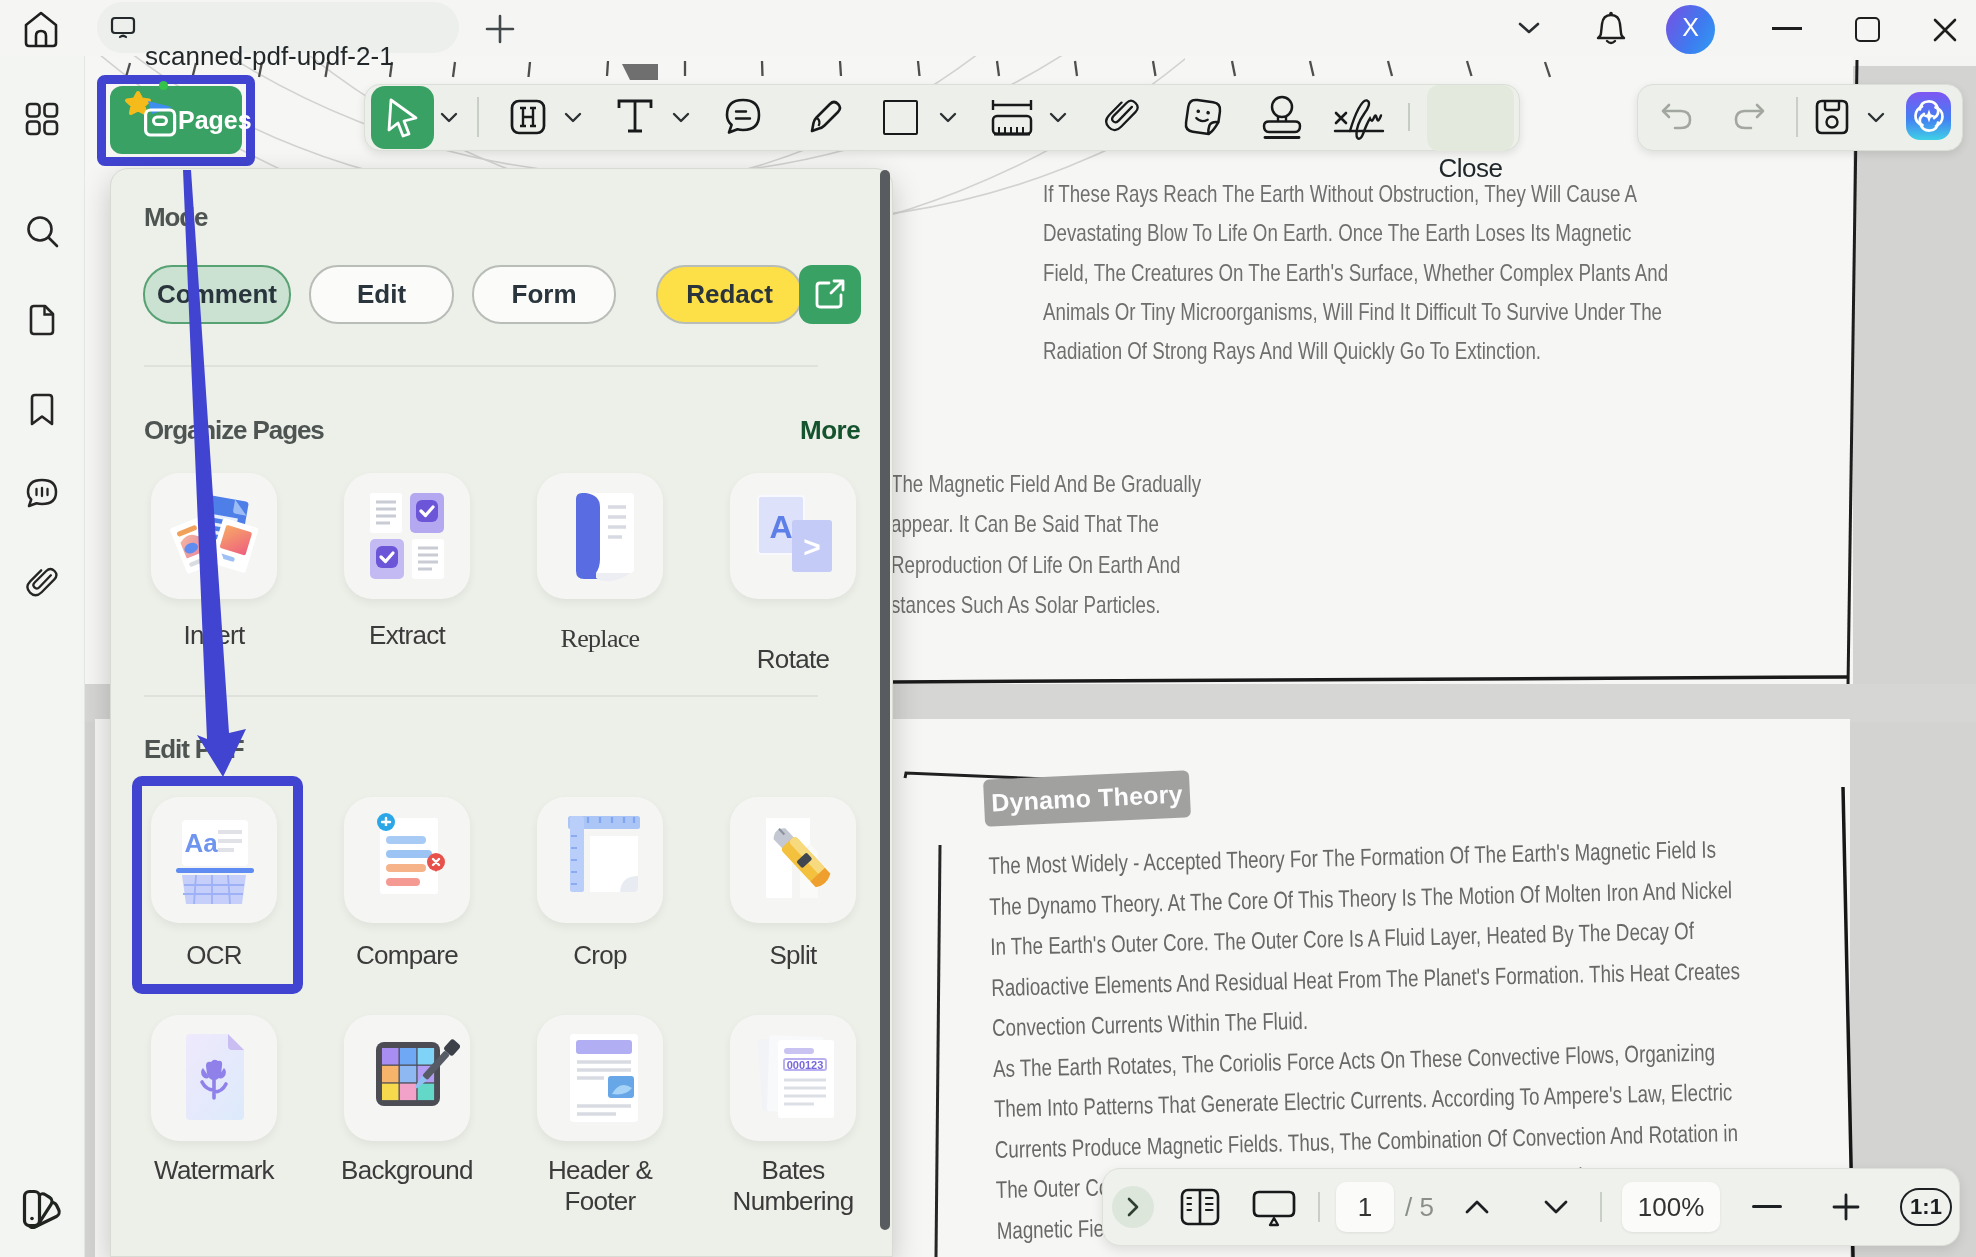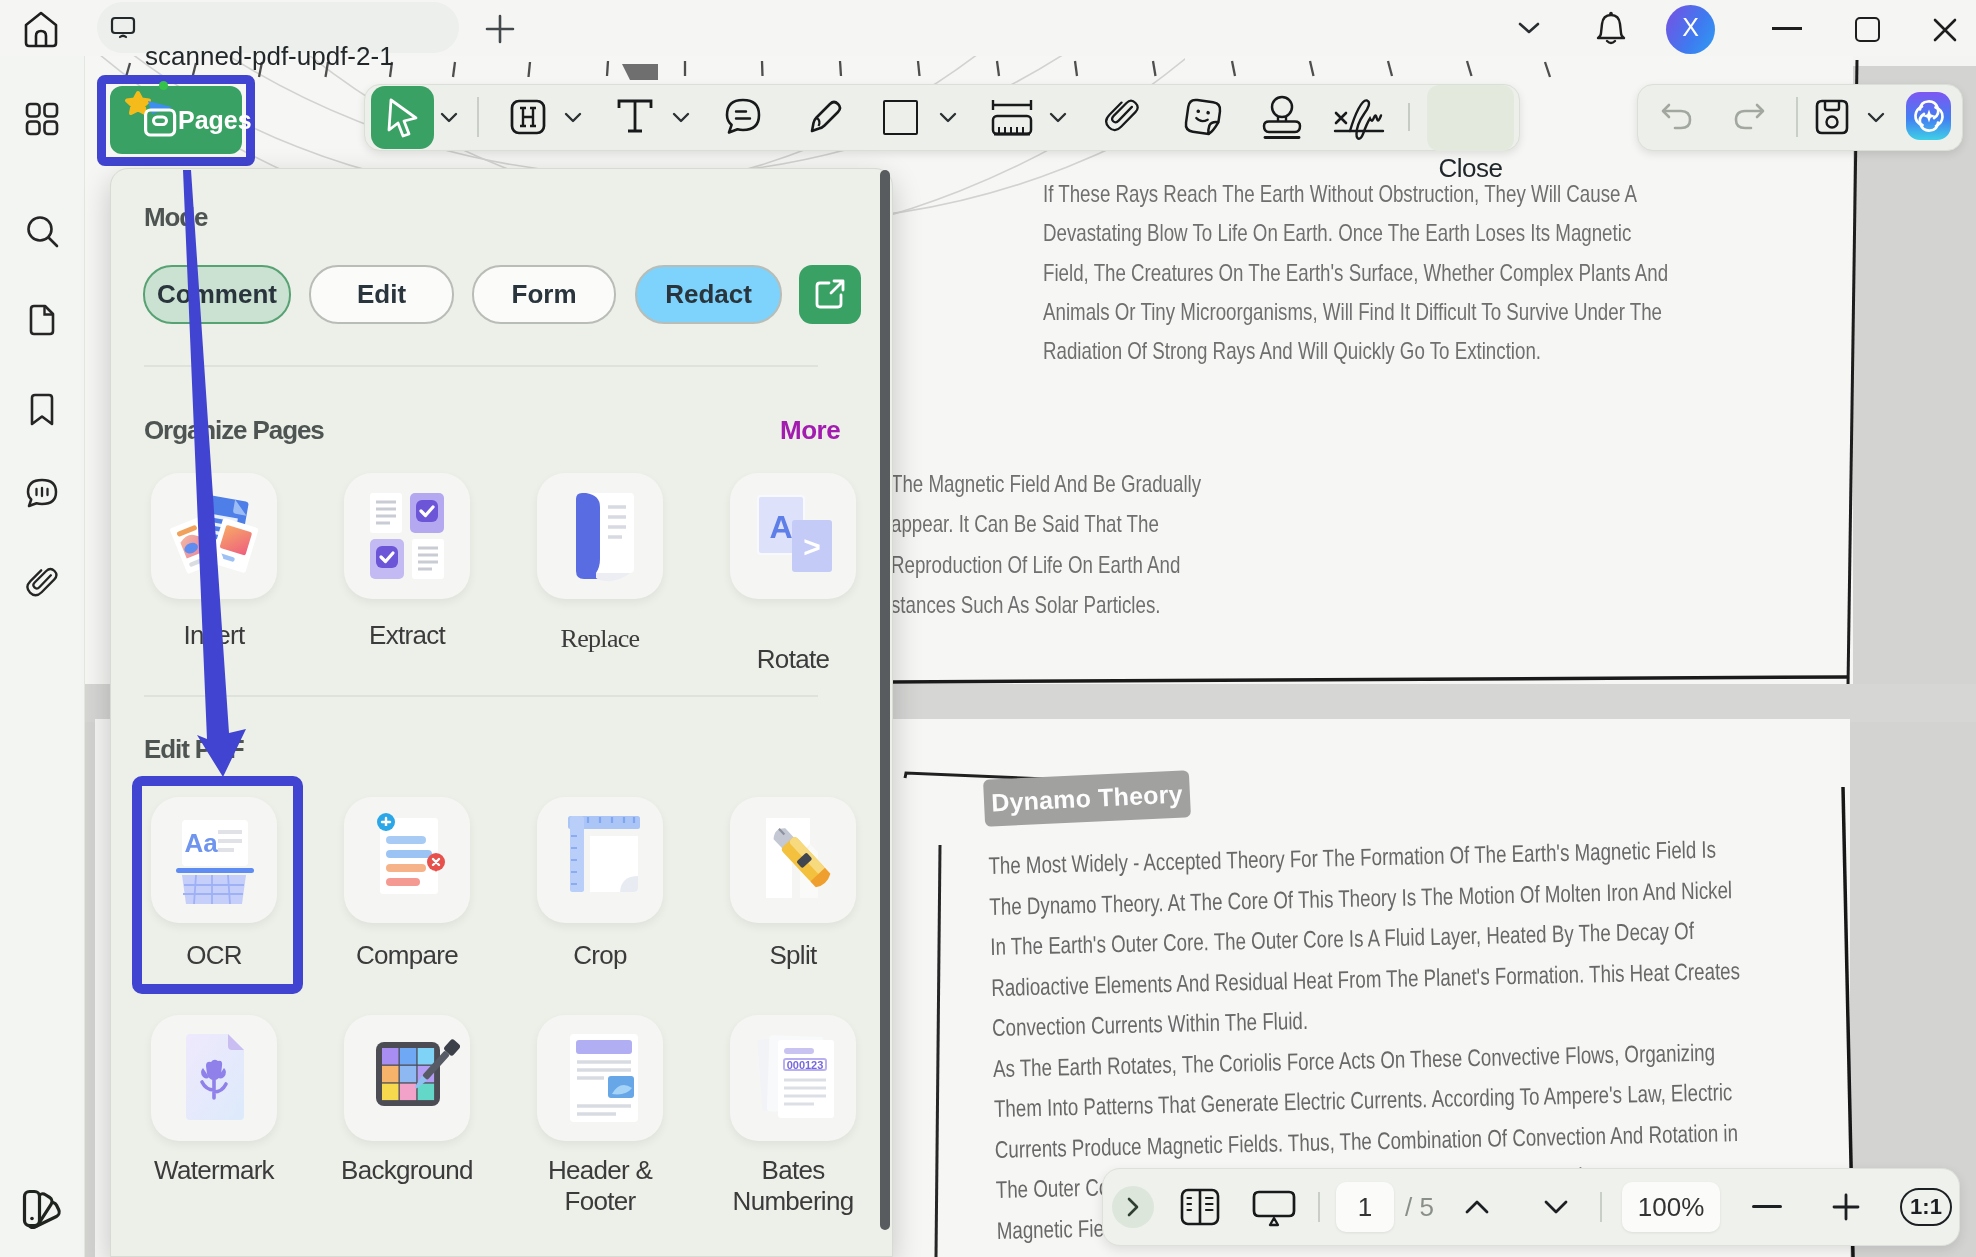--- a/index.html
+++ b/index.html
@@ -305,31 +305,31 @@
 </svg>
 
 <div class="abs" id="panel" style="left:110px;top:168px;width:783px;height:1089px;background:#edefe9;border:1px solid #d7dbd3;border-radius:18px 18px 0 0;box-shadow:0 10px 30px rgba(0,0,0,0.20);"></div>
 <div class="abs" style="left:880px;top:170px;width:10px;height:1060px;background:#585c5e;border-radius:5px;"></div>
 
 <div class="abs" style="left:144px;top:202px;font-size:26px;font-weight:bold;color:#4d5452;letter-spacing:-1.1px;">Mode</div>
 
 <div class="abs" style="left:143px;top:265px;width:148px;height:59px;background:#cbe2d2;border:2px solid #57a273;border-radius:29px;text-align:center;line-height:55px;font-size:26px;font-weight:bold;color:#29343c;">Comment</div>
 <div class="abs" style="left:309px;top:265px;width:145px;height:59px;background:#fbfcfa;border:2px solid #b9bdb7;border-radius:29px;text-align:center;line-height:55px;font-size:26px;font-weight:bold;color:#29343c;">Edit</div>
 <div class="abs" style="left:472px;top:265px;width:144px;height:59px;background:#fbfcfa;border:2px solid #b9bdb7;border-radius:29px;text-align:center;line-height:55px;font-size:26px;font-weight:bold;color:#29343c;">Form</div>
-<div class="abs" style="left:635px;top:265px;width:147px;height:59px;background:#7dd3fc;border:2px solid #b9bdb7;border-radius:29px;text-align:center;line-height:55px;font-size:26px;font-weight:bold;color:#29343c;">Redact</div>
+<div class="abs" style="left:656px;top:265px;width:147px;height:59px;background:#fde047;border:2px solid #b9bdb7;border-radius:29px;text-align:center;line-height:55px;font-size:26px;font-weight:bold;color:#29343c;">Redact</div>
 <div class="abs" style="left:799px;top:265px;width:62px;height:59px;background:#3aa164;border-radius:13px;"></div>
 <svg class="abs" style="left:812px;top:276px;width:36px;height:36px" viewBox="0 0 36 36">
   <path d="M29 19 L29 28 Q29 31 26 31 L8 31 Q5 31 5 28 L5 10 Q5 7 8 7 L17 7" fill="none" stroke="#ffffff" stroke-width="2.8" stroke-linecap="round" stroke-linejoin="round"></path>
   <path d="M22 5 L31 5 L31 14 M31 5 L19 17" fill="none" stroke="#ffffff" stroke-width="2.8" stroke-linecap="round" stroke-linejoin="round"></path>
 </svg>
 
 <div class="abs" style="left:144px;top:365px;width:674px;height:2px;background:#dee2da;"></div>
 
 <div class="abs" style="left:144px;top:415px;font-size:26px;font-weight:bold;color:#4d5452;letter-spacing:-1.1px;">Organize Pages</div>
-<div class="abs" style="left:780px;top:415px;font-size:26px;font-weight:bold;color:#a21caf;letter-spacing:-0.5px;">More</div>
+<div class="abs" style="left:800px;top:415px;font-size:26px;font-weight:bold;color:#14532d;letter-spacing:-0.5px;">More</div>
 
 <div class="abs tile" style="left:151px;top:473px;"></div>
 <div class="abs tile" style="left:344px;top:473px;"></div>
 <div class="abs tile" style="left:537px;top:473px;"></div>
 <div class="abs tile" style="left:730px;top:473px;"></div>
 
 <svg class="abs" style="left:166px;top:488px;width:96px;height:96px" viewBox="0 0 96 96">
   <defs>
       <linearGradient id="insgrad" x1="0" y1="0" x2="1" y2="1">
     <stop offset="0" stop-color="#f7a967"></stop>

